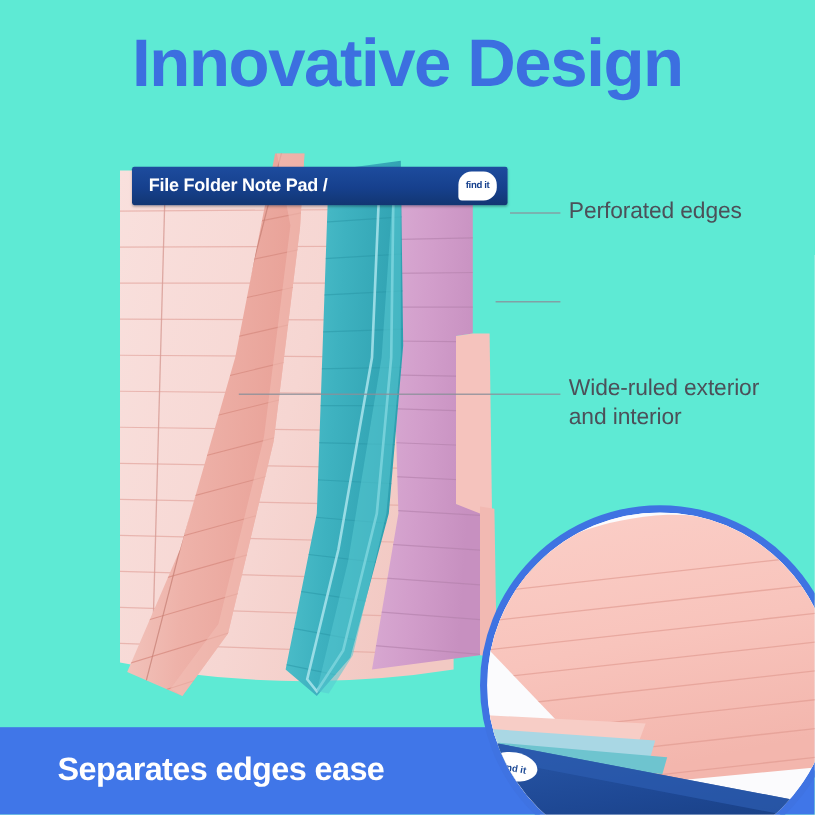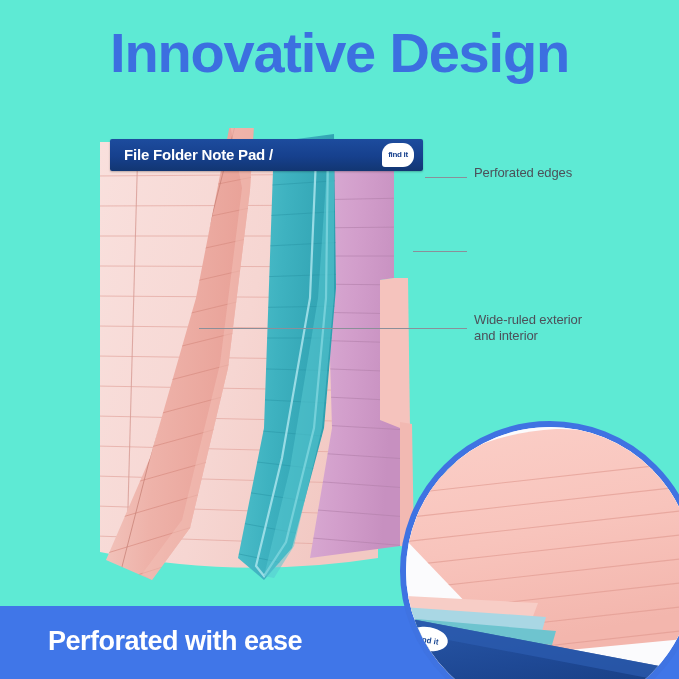--- a/index.html
+++ b/index.html
@@ -95,21 +95,21 @@
   
   .leader {
     position: absolute;
     height: 0;
     border-top: 1.4px solid #8b8f99;
     z-index: 45;
   }
   .callout {
     position: absolute;
     color: #4c5059;
-    font-size: 13px;
+    font-size: 19px;
     line-height: 1.24;
     font-weight: 500;
     letter-spacing: -0.1px;
     z-index: 45;
     white-space: pre-line;
   }
 
   
   #inset {
     position: absolute;
@@ -370,16 +370,16 @@
         <text x="22" y="216" font-family="Liberation Sans, sans-serif" font-size="8" font-weight="bold" fill="#1b4894" text-anchor="middle" transform="rotate(10 22 212)">find it</text>
       </g>
 
       <g>
         <text x="190" y="270" font-family="Liberation Sans, sans-serif" font-size="13" font-weight="bold" fill="#dfe6f7" text-anchor="middle" transform="rotate(190 190 270)">Note Pad / 3-Tab</text>
       </g>
     </svg>
   </div>
 
   <div id="banner">
-    <div id="banner-text">Perforated with ease</div>
+    <div id="banner-text">Separates edges ease</div>
   </div>
 
 </div>
 
 </body></html>

